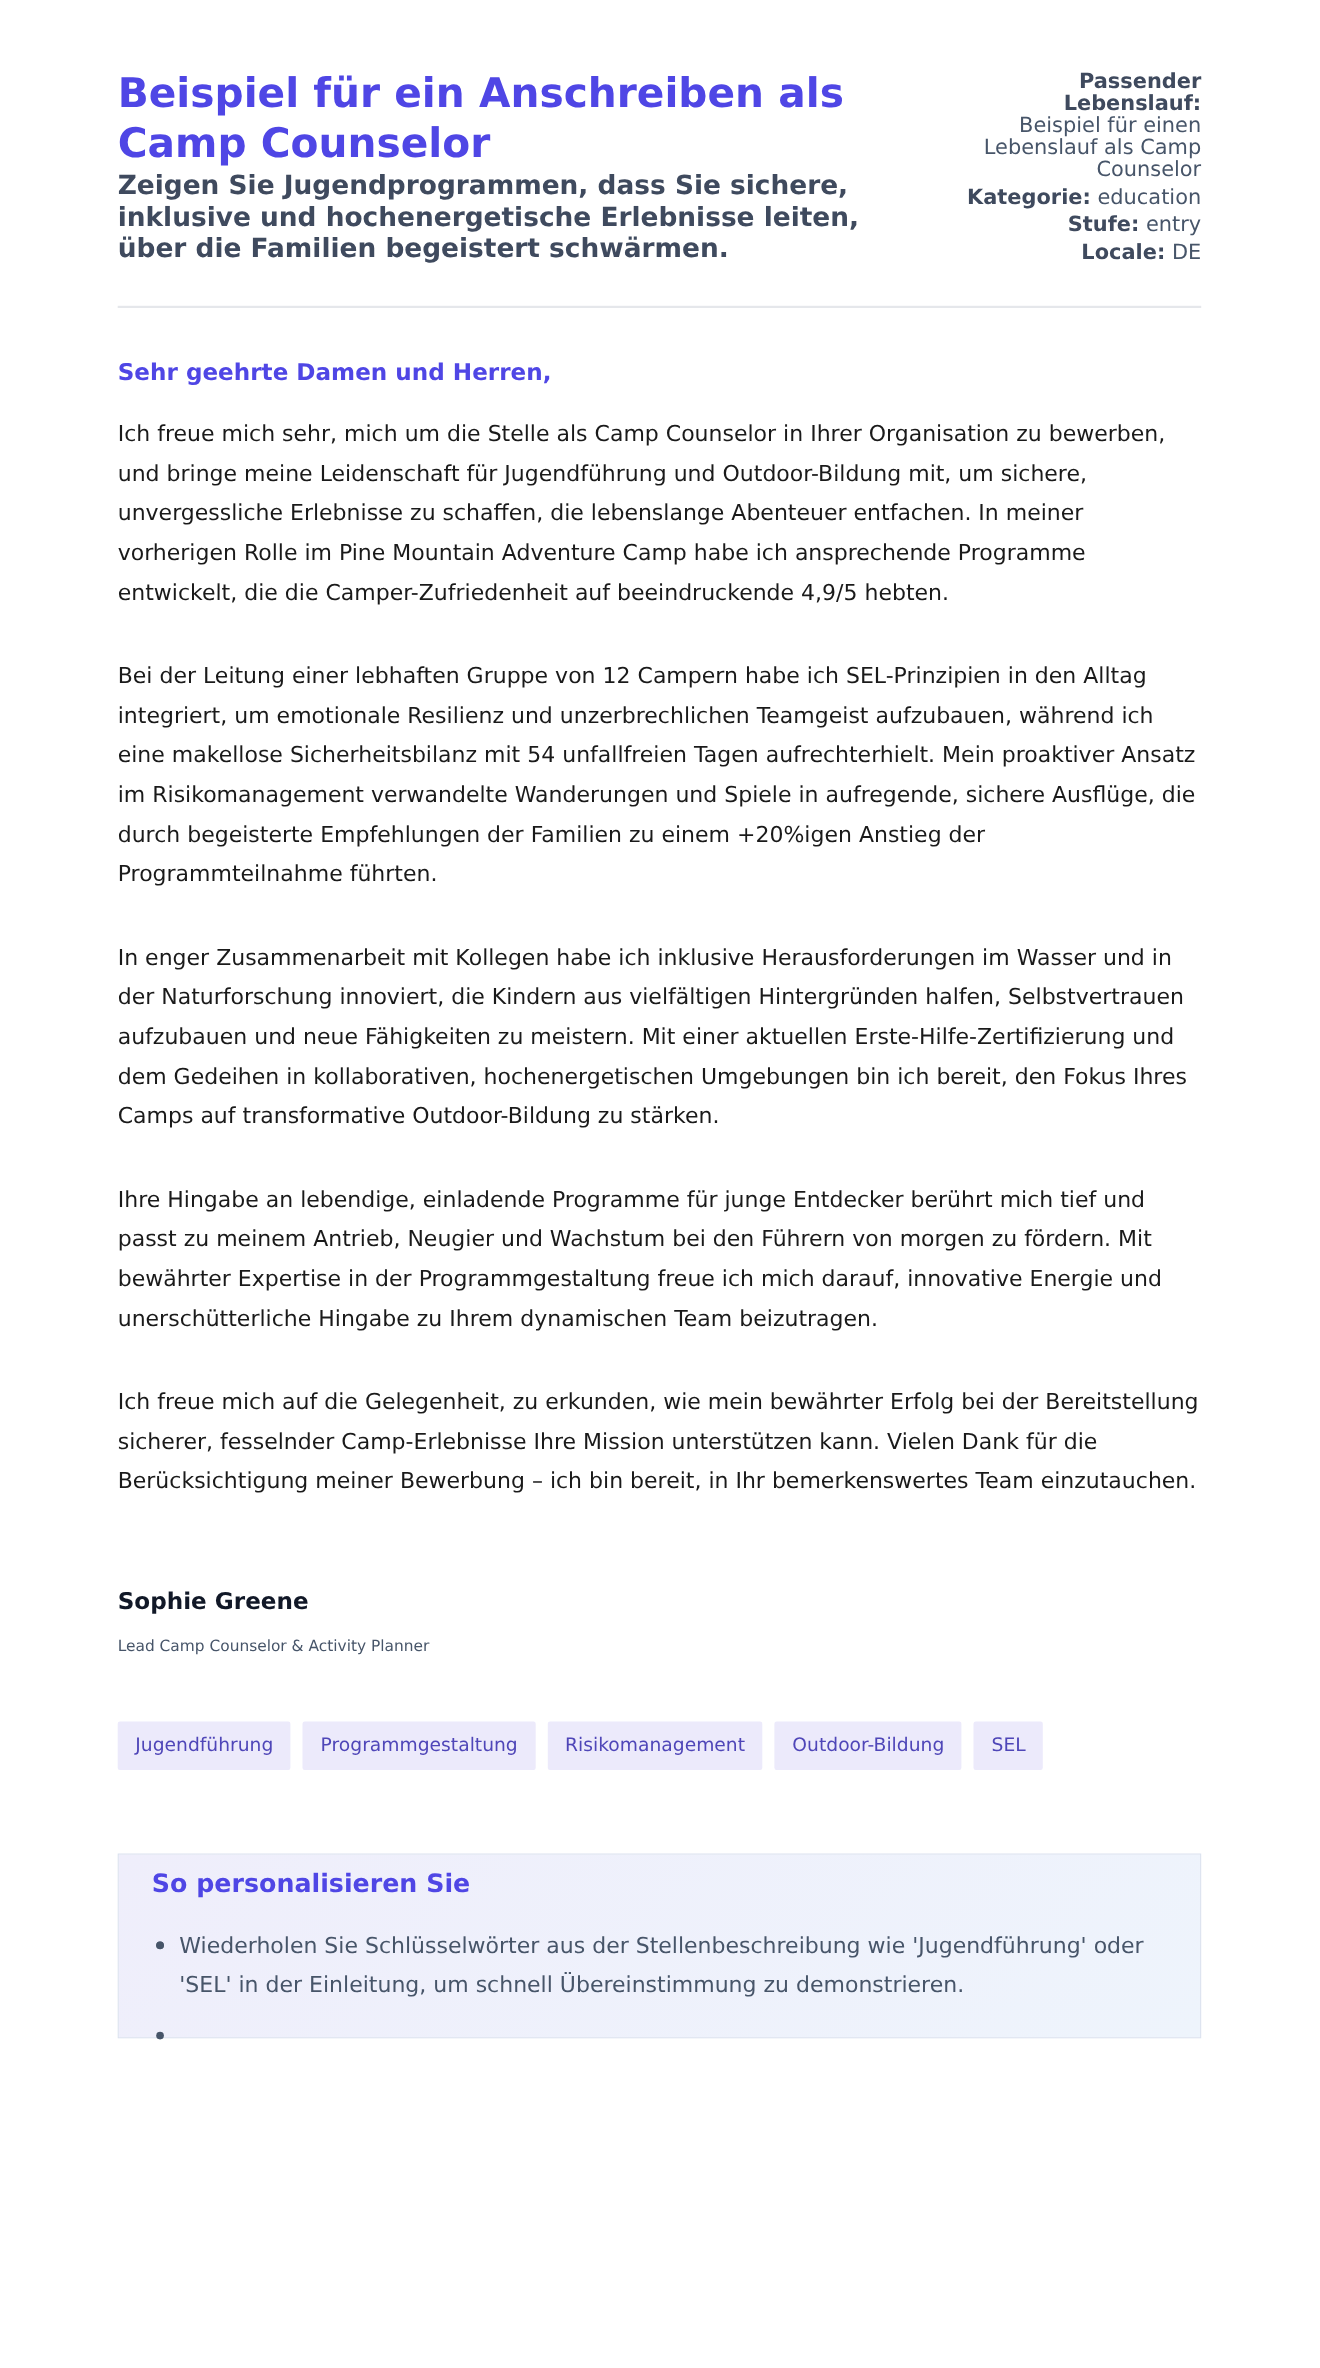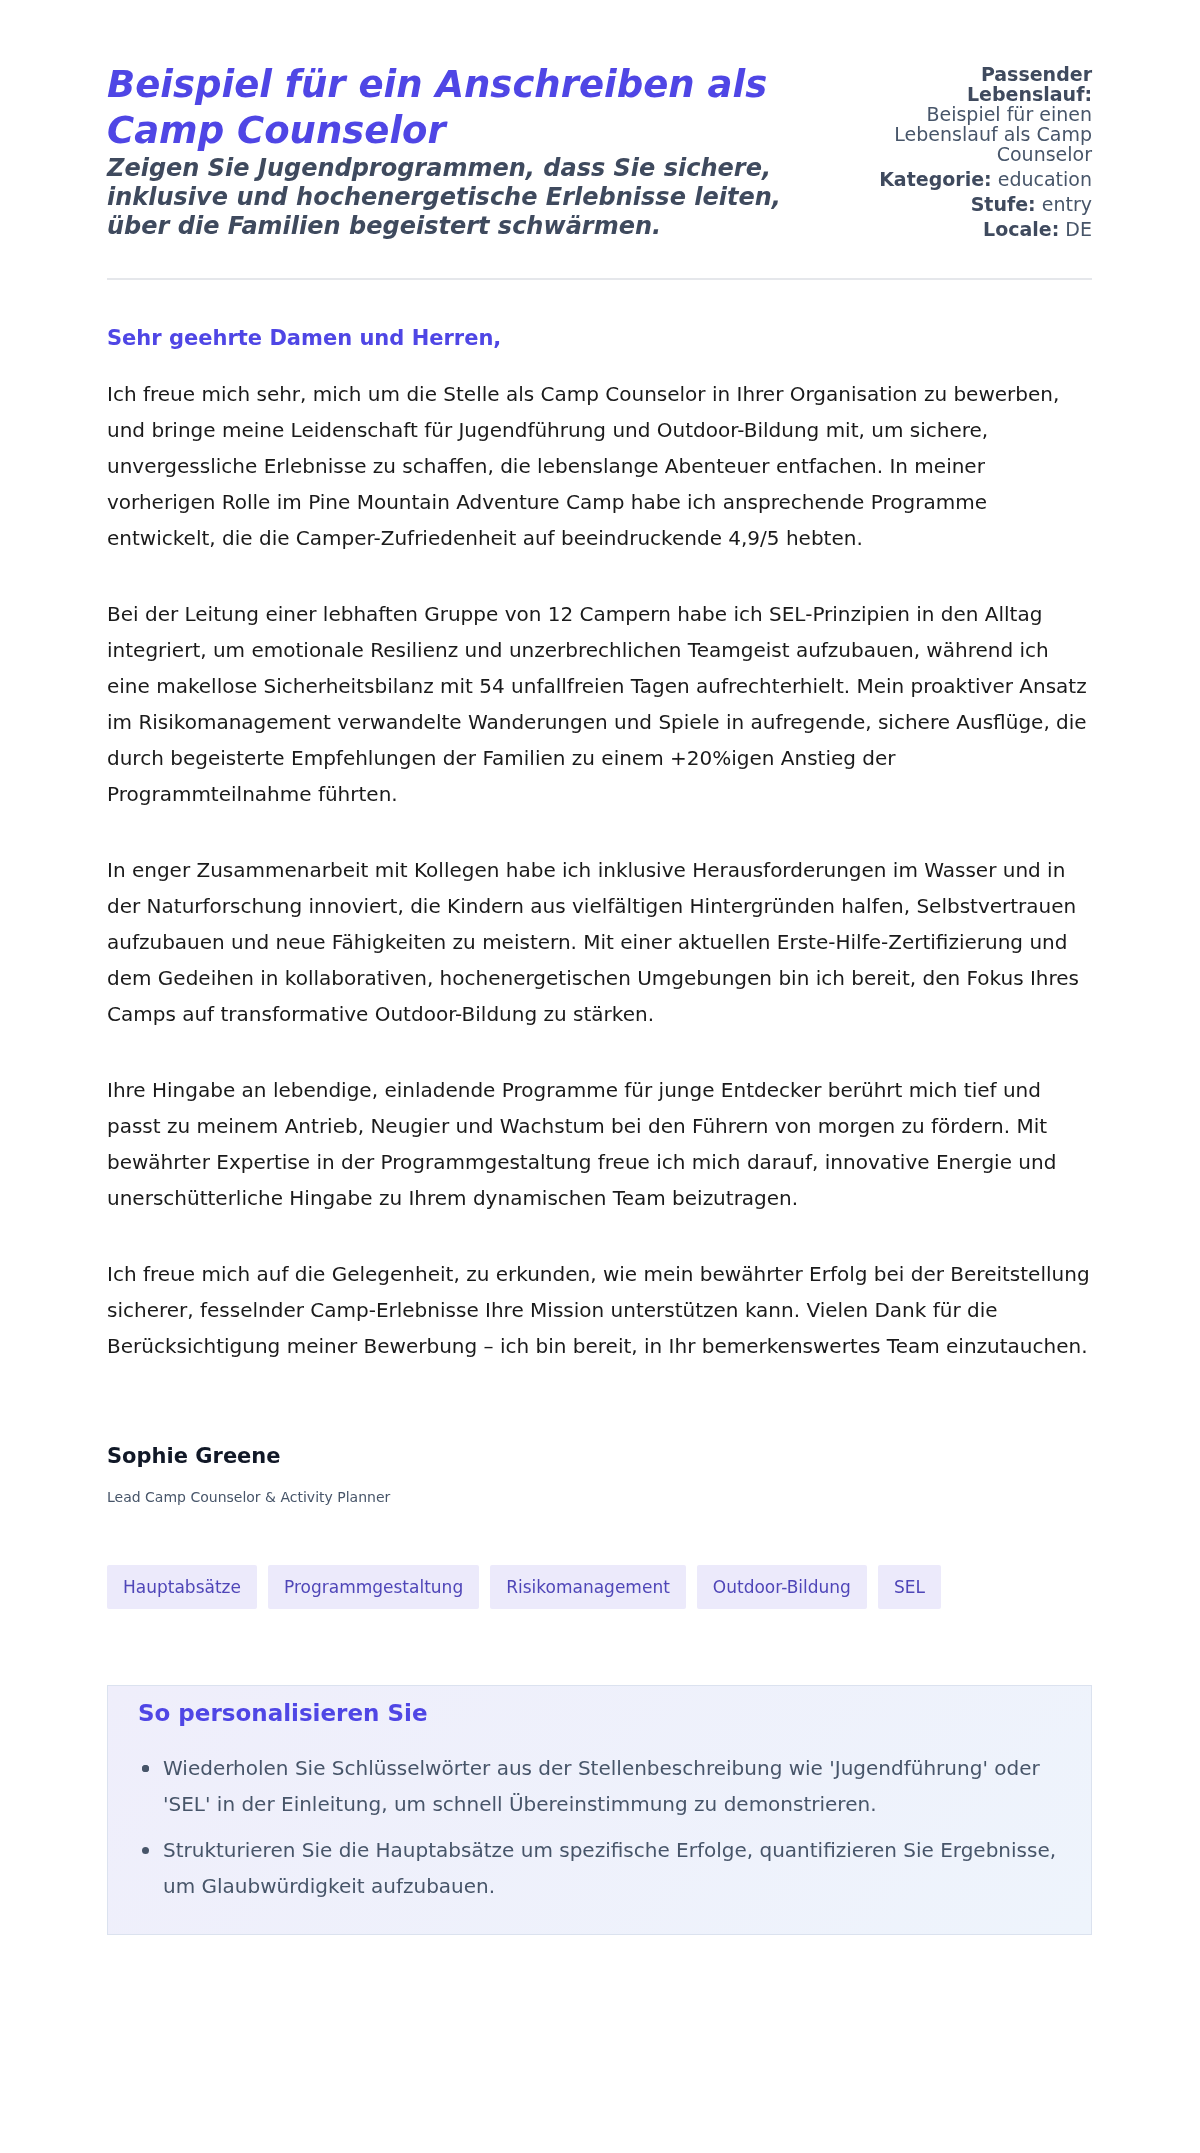--- a/index.html
+++ b/index.html
@@ -1,20 +1,20 @@
 <!DOCTYPE html>
 <html><head>
 <meta charset="utf-8">
 <style>
   html, body { margin: 0; padding: 0; background: #ffffff; }
   body { width: 1200px; min-height: 2153px; font-family: "DejaVu Sans", sans-serif; color: #111827; }
   .page { position: relative; width: 985px; margin: 0 0 0 107px; padding-top: 62px; }
 
   .header { display: flex; justify-content: space-between; align-items: flex-start; }
-  .header-left { width: 720px; font-style: italic; }
+  .header-left { width: 720px; }
   .title { margin: 0; font-size: 37px; font-weight: bold; line-height: 46px; color: #4f46e5; }
   .subtitle { margin: 0; font-size: 24px; font-weight: bold; line-height: 29px; color: #3f4a5e; }
   .meta { width: 230px; text-align: right; font-size: 19px; line-height: 20px; color: #475569; margin-top: 2px; }
   .meta-row { margin-bottom: 5px; }
   .meta-label { font-weight: bold; color: #3f4a5e; }
   .meta-resume-label { display: block; font-weight: bold; color: #3f4a5e; }
 
   .divider { height: 0; border-top: 2px solid #e5e7eb; margin: 34px 0 0 0; }
 
   .salutation { margin: 44px 0 0 0; font-size: 21px; font-weight: bold; color: #4f46e5; line-height: 28px; }
@@ -76,37 +76,36 @@
       <p class="para">Ich freue mich auf die Gelegenheit, zu erkunden, wie mein bewährter Erfolg bei der Bereitstellung sicherer, fesselnder Camp-Erlebnisse Ihre Mission unterstützen kann. Vielen Dank für die Berücksichtigung meiner Bewerbung – ich bin bereit, in Ihr bemerkenswertes Team einzutauchen.</p>
     </div>
 
     <div class="signature">
       <div class="sig-name">Sophie Greene</div>
       <div class="sig-title">Lead Camp Counselor &amp; Activity Planner</div>
     </div>
   </section>
 
   <div class="tags">
-    <span class="tag">Hauptabsätze</span>
+    <span class="tag">Jugendführung</span>
     <span class="tag">Programmgestaltung</span>
     <span class="tag">Risikomanagement</span>
     <span class="tag">Outdoor-Bildung</span>
     <span class="tag">SEL</span>
   </div>
 
   <section class="tips">
     <h3 class="tips-title">So personalisieren Sie</h3>
     <ul class="tips-list">
       <li class="tips-item">
         <span class="bullet"></span>
       </li>
       <li class="tips-item">
         <span class="bullet"></span>
         <span>Wiederholen Sie Schlüsselwörter aus der Stellenbeschreibung wie 'Jugendführung' oder 'SEL' in der Einleitung, um schnell Übereinstimmung zu demonstrieren.</span>
       </li>
       <li class="tips-item">
         <span class="bullet"></span>
-        <span>Strukturieren Sie die Hauptabsätze um spezifische Erfolge, quantifizieren Sie Ergebnisse, um Glaubwürdigkeit aufzubauen.</span>
       </li>
     </ul>
   </section>
 
 </div>
 
 </body></html>

